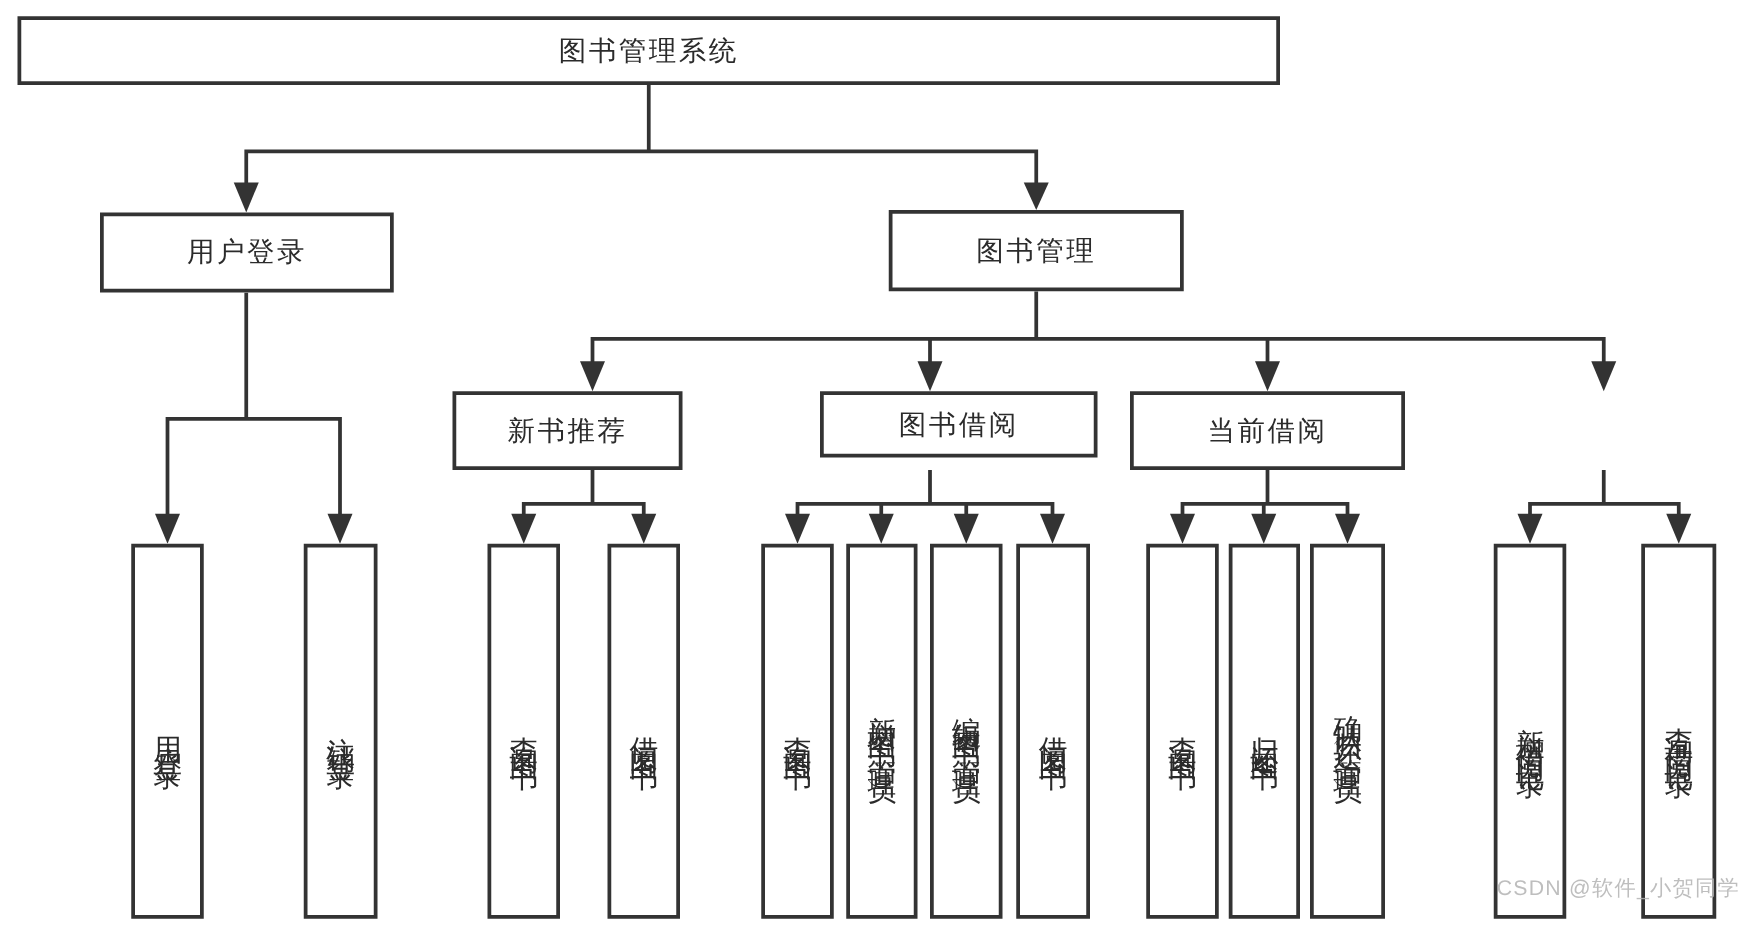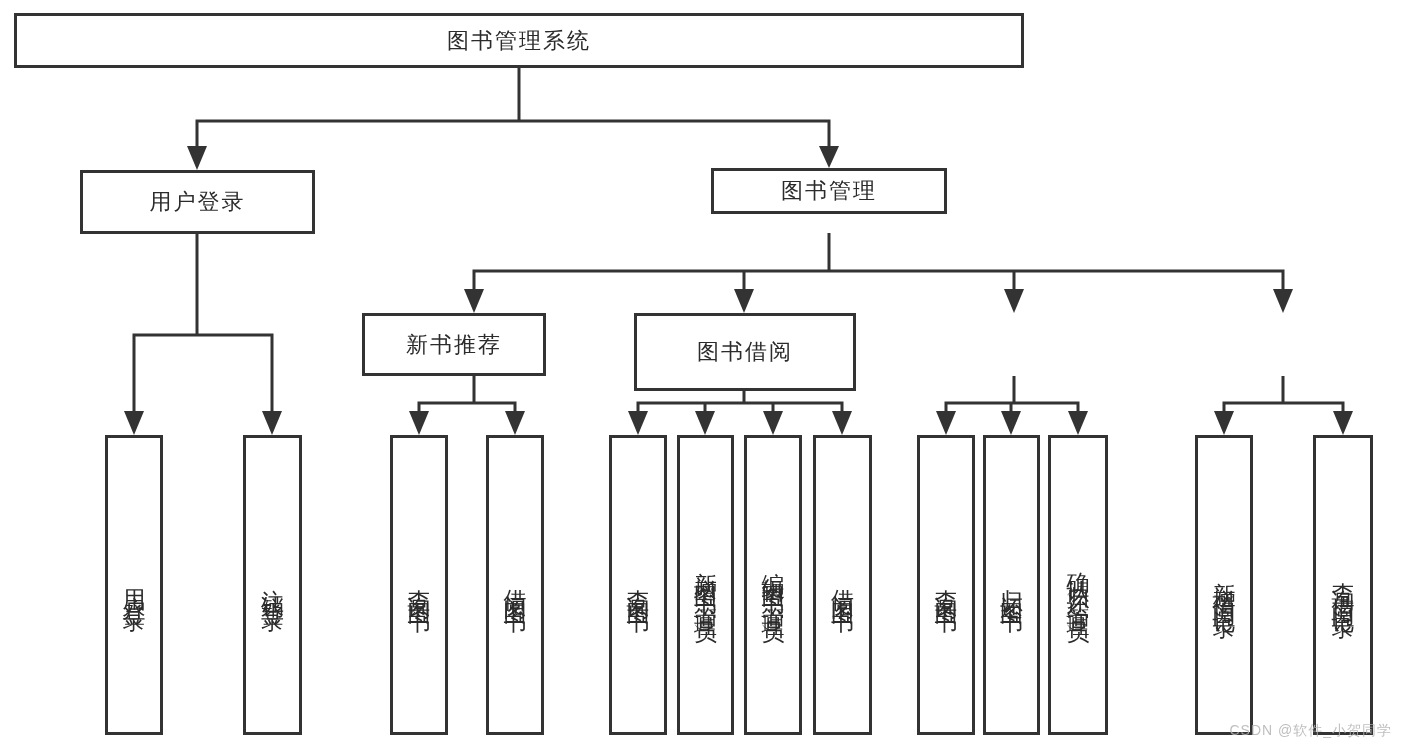--- a/index.html
+++ b/index.html
@@ -58,22 +58,22 @@
     writing-mode:vertical-rl;
     text-orientation:mixed;
     font-size:23px;
     letter-spacing:7px;
     line-height:1;
     white-space:nowrap;
   }
   .watermark{
     position:absolute;
     right:13px;
-    bottom:7px;
-    font-size:14px;
+    bottom:25px;
+    font-size:17px;
     letter-spacing:1px;
     color:var(--watermark);
     opacity:.85;
     z-index:3;
     white-space:nowrap;
   }
 </style>
 </head>
 <body>
 
@@ -118,29 +118,32 @@
     <polygon points="1333,411 1353,411 1343,435"></polygon>
   </svg>
 
   <div class="box" style="left:14px;top:13px;width:1010px;height:55px">
     <span class="lbl">图书管理系统</span>
   </div>
 
   <div class="box" style="left:80px;top:170px;width:235px;height:64px">
     <span class="lbl">用户登录</span>
   </div>
-  <div class="box" style="left:711px;top:168px;width:236px;height:46px">
+  <div class="box" style="left:711px;top:168px;width:236px;height:65px">
     <span class="lbl">图书管理</span>
   </div>
 
   <div class="box" style="left:362px;top:313px;width:184px;height:63px">
     <span class="lbl">新书推荐</span>
   </div>
-  <div class="box" style="left:634px;top:313px;width:222px;height:78px">
+  <div class="box" style="left:656px;top:313px;width:222px;height:53px">
     <span class="lbl">图书借阅</span>
+  </div>
+  <div class="box" style="left:904px;top:313px;width:220px;height:63px">
+    <span class="lbl">当前借阅</span>
   </div>
 
   <div class="box vbox" style="left:105px;width:58px">
     <span class="vlbl">用户登录</span>
   </div>
   <div class="box vbox" style="left:243px;width:59px">
     <span class="vlbl">注销登录</span>
   </div>
 
   <div class="box vbox" style="left:390px;width:58px">

